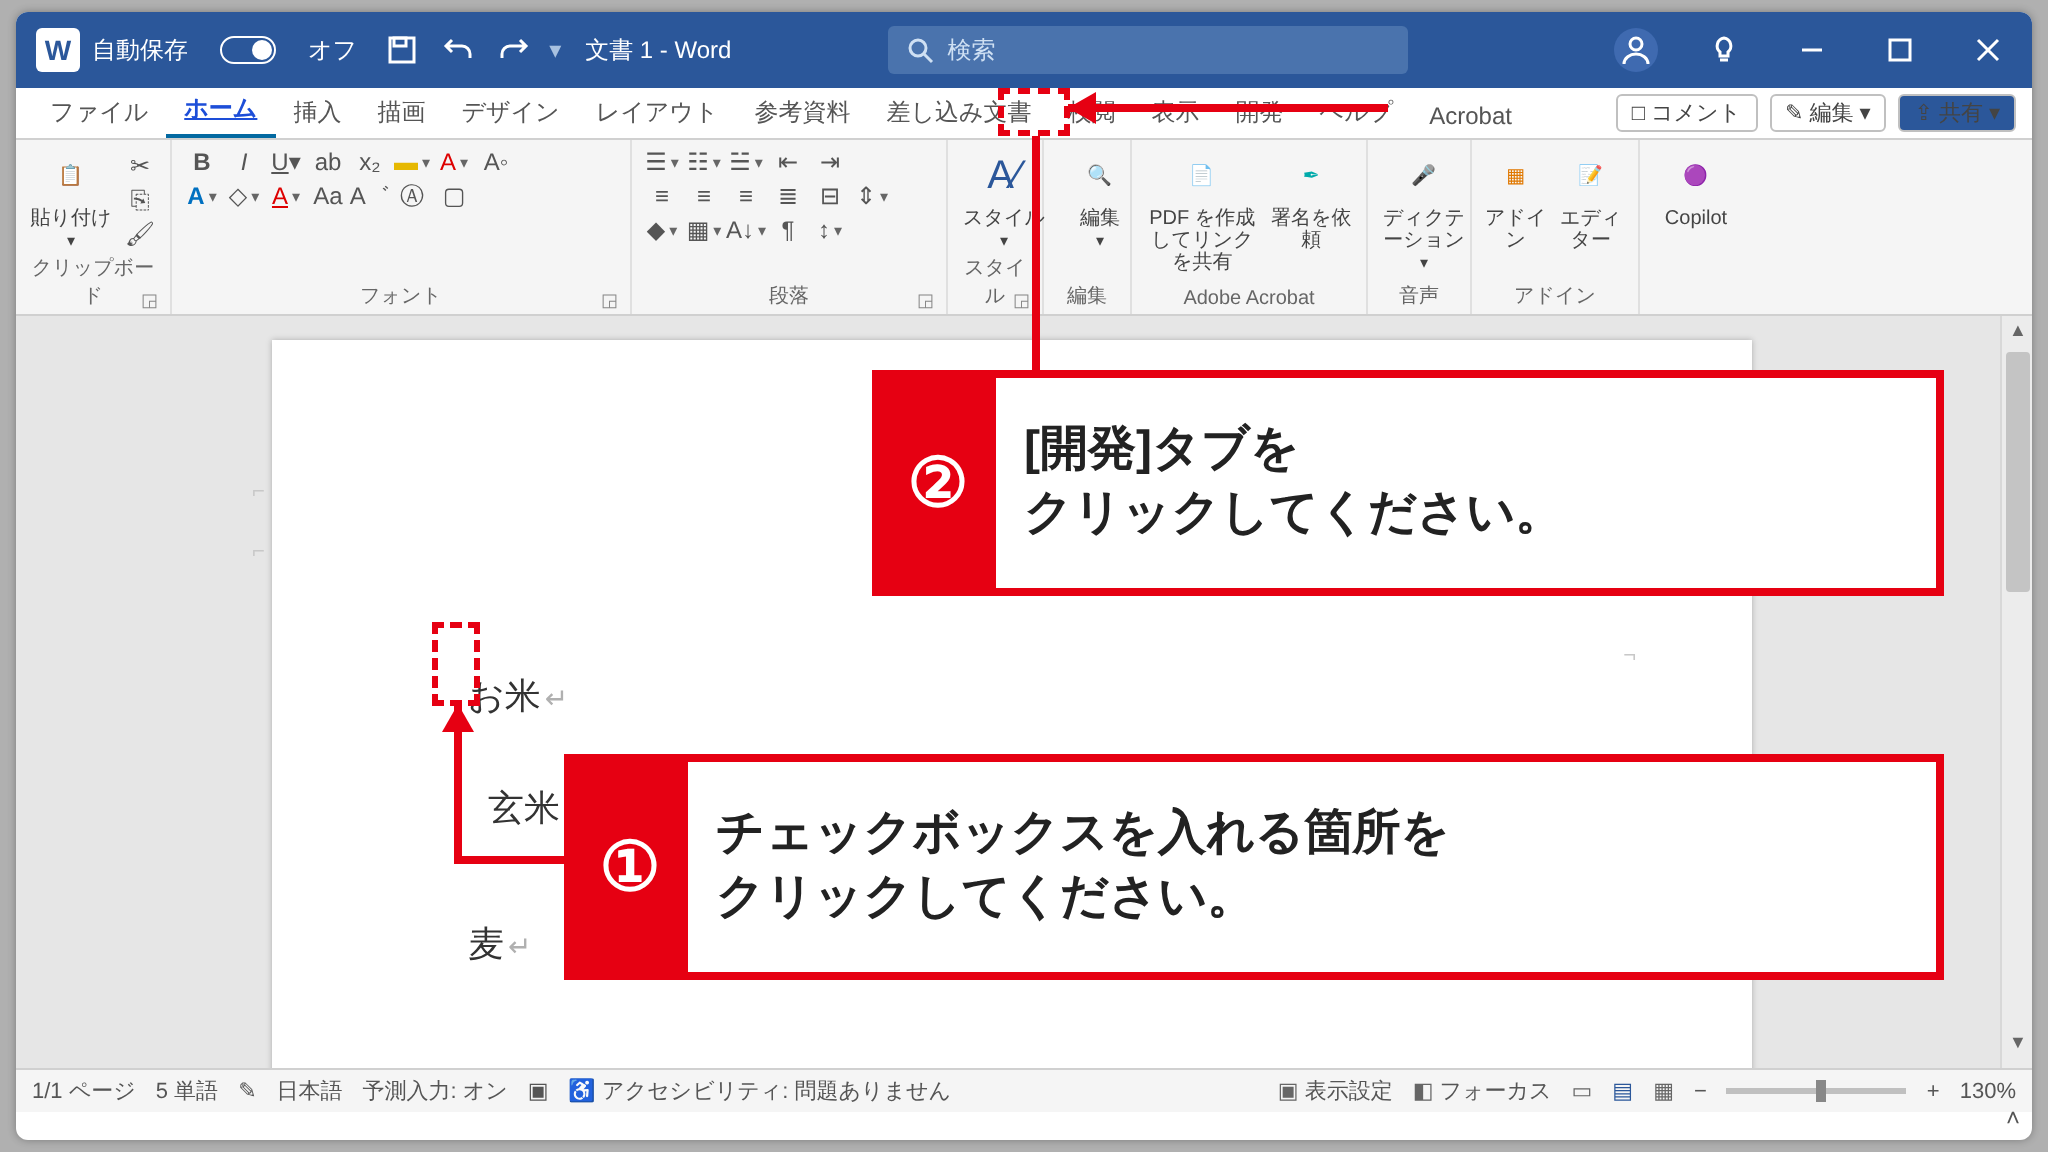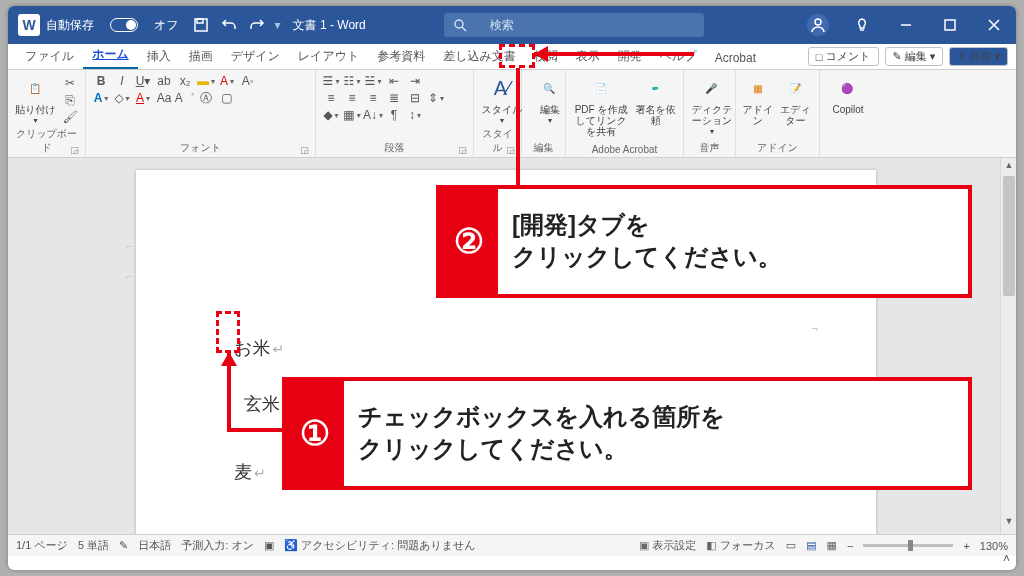--- a/index.html
+++ b/index.html
@@ -7,21 +7,21 @@
     .app { position:absolute; left:8px; top:6px; width:1008px; height:564px; background:#fff; border-radius:6px; overflow:hidden; box-shadow:0 0 4px rgba(0,0,0,.3); }
 
     .titlebar { height:38px; background:#2b579a; color:#fff; display:flex; align-items:center; font-size:12px; }
     .titlebar .wicon { width:22px; height:22px; margin:0 6px 0 10px; background:#fff; color:#2b579a; border-radius:3px; font-weight:bold; font-size:14px; display:flex; align-items:center; justify-content:center; }
     .autosave { display:flex; align-items:center; gap:16px; margin-right:8px; }
     .switch { width:28px; height:14px; border:1px solid #fff; border-radius:7px; position:relative; }
     .switch::after { content:""; position:absolute; right:1px; top:1px; width:10px; height:10px; border-radius:50%; background:#fff; }
     .tb-btn { width:26px; height:26px; display:flex; align-items:center; justify-content:center; margin:0 1px; }
     .svgico { width:16px; height:16px; stroke:#fff; fill:none; stroke-width:1.5; }
     .docname { margin:0 8px; }
-    .searchbox { margin-left:70px; width:260px; height:24px; background:#4a73ad; border-radius:3px; display:flex; align-items:center; padding:0 8px; color:#cfe0f3; gap:22px; }
+    .searchbox { margin-left:70px; width:260px; height:24px; background:#4a73ad; border-radius:3px; display:flex; align-items:center; padding:0 8px; color:#cfe0f3; gap:6px; }
     .titlebar .spacer { flex:1; }
     .tb-right { display:flex; align-items:center; }
     .tb-right .tb-btn { width:42px; height:38px; }
     .avatar { width:22px; height:22px; border-radius:50%; background:#3f6ab0; display:flex; align-items:center; justify-content:center; }
 
     .tabs { height:26px; background:#fff; display:flex; align-items:flex-end; font-size:12px; color:#555; padding:0 8px; border-bottom:1px solid #d0d0d0; position:relative; }
     .tabs .tab { padding:4px 9px 4px; cursor:pointer; }
     .tabs .tab.active { color:#1d4ed8; font-weight:bold; border-bottom:2px solid #0369a1;text-decoration:underline; }
     .tabs .right { margin-left:auto; display:flex; gap:6px; align-items:center; padding-bottom:3px; }
     .tabs .pillbtn { border:1px solid #c0c0c0; border-radius:3px; padding:1px 7px; font-size:11px; display:flex; align-items:center; gap:3px; color:#444; }

